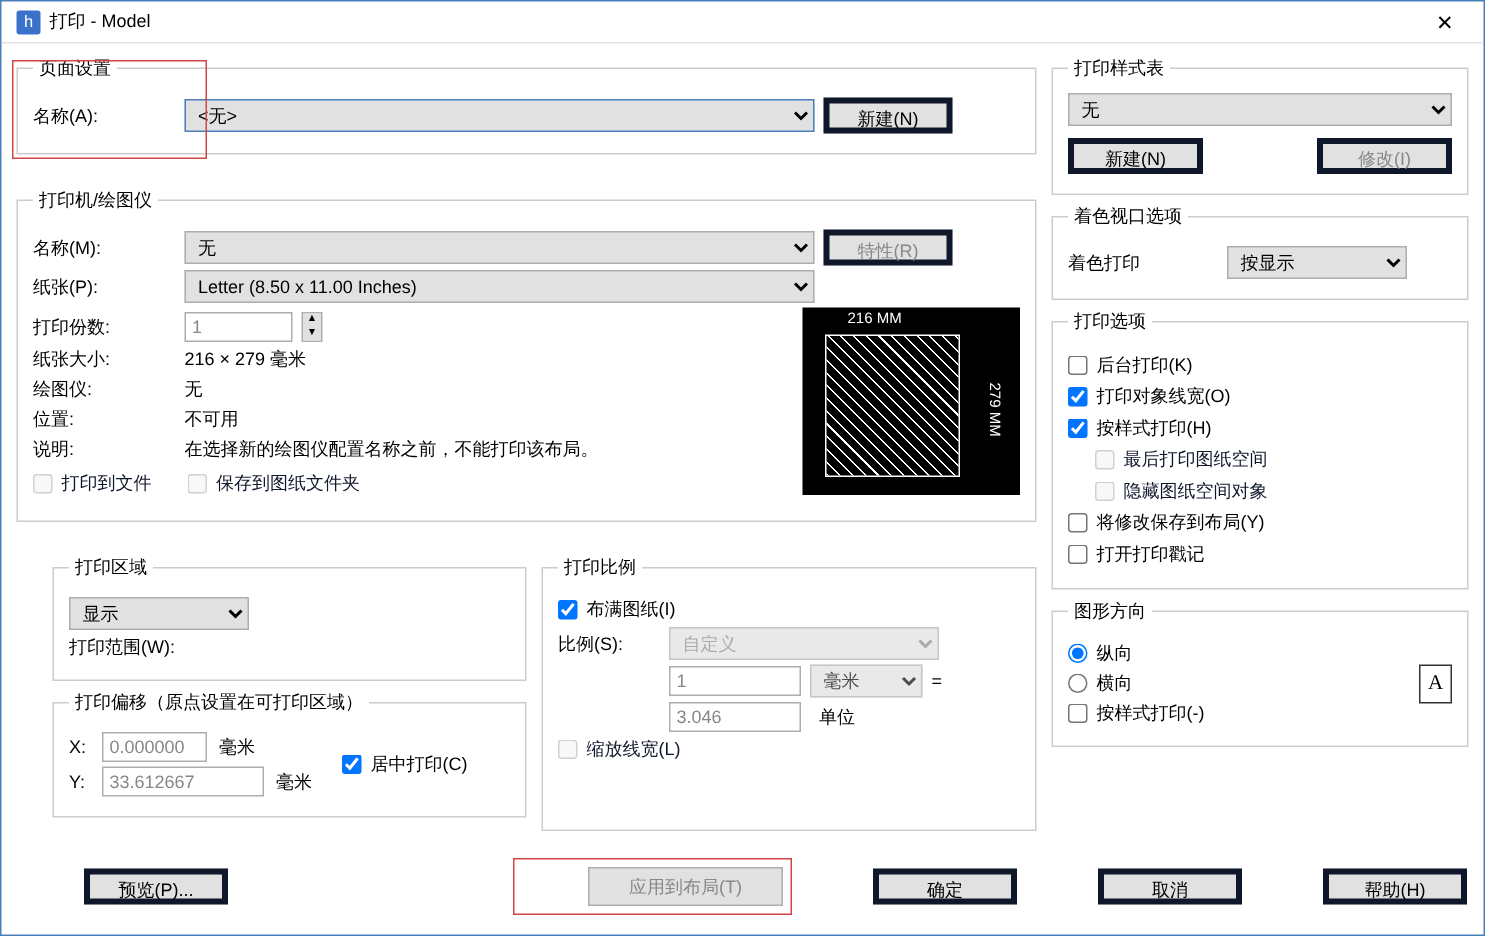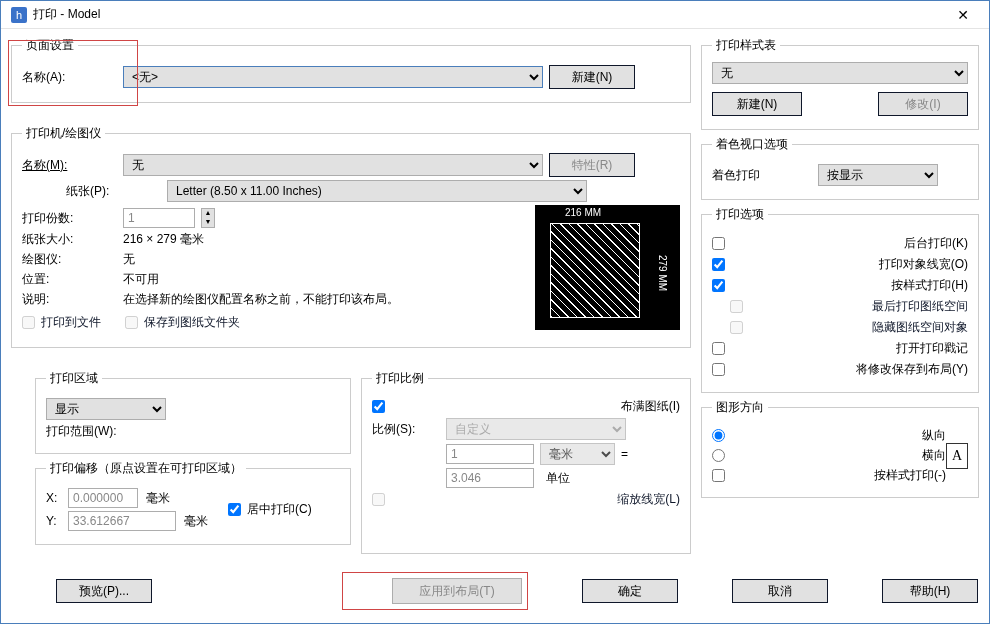--- a/index.html
+++ b/index.html
@@ -14,23 +14,23 @@
 fieldset { border: 1px solid #ccc; margin: 0; padding: 8px 10px 10px 10px; }
 legend { padding: 0 4px; color: #000; }
 .red-box { border: 1px solid #d04545; position: absolute; pointer-events: none; }
 fieldset.page-setup { position: relative; }
 .row { display: flex; align-items: center; margin: 3px 0; gap: 6px; }
 .label { color: #000; }
 select { border: 1px solid #adadad; background: #e1e1e1; height: 22px; padding: 1px 4px; }
 select.wide { width: 420px; }
 input[type="text"] { border: 1px solid #adadad; height: 20px; padding: 1px 4px; background: #fff; }
 input[type="text"]:disabled { color: #888; background: #fff; }
-button { border: 1px solid #0f172a; background: #e1e1e1; height: 24px; padding: 2px 14px; cursor: pointer; }
+button { border: 4px solid #0f172a; background: #e1e1e1; height: 24px; padding: 2px 14px; cursor: pointer; }
 button:disabled { color: #888; cursor: default; }
-.checkbox-row { display: flex; align-items: center; gap: 4px; margin: 3px 0; justify-content: space-between; }
+.checkbox-row { display: flex; align-items: center; gap: 4px; margin: 3px 0; }
 .checkbox-row input { margin: 0 2px 0 0; }
 .checkbox-row.disabled, .checkbox-row.disabled input { color: #0f172a; }
 .two-col-inner { display: flex; gap: 10px; }
 .printer-group { display: flex; flex-direction: column; }
 .preview-box { width: 145px; height: 125px; background: #000; margin-left: 6px; position: relative; }
 .preview-box .paper { position: absolute; left: 15px; top: 18px; width: 90px; height: 95px; background: repeating-linear-gradient(45deg,#fff 0,#fff 1px,#000 1px,#000 6px); border:1px solid #fff;}
 .preview-box .lbl-top { position:absolute; top:2px; left:30px; color:#fff; font-size:10px;}
 .preview-box .lbl-right { position:absolute; right:12px; top:50px; color:#fff; font-size:10px; writing-mode: vertical-rl;}
 .thin-spinner { display: inline-flex; flex-direction: column; border: 1px solid #adadad; height: 20px; width: 14px; }
 .thin-spinner div { flex:1; font-size:7px; text-align:center; line-height:8px; background:#e1e1e1;}
@@ -69,26 +69,26 @@
         </select>
         <button style="width:86px;">新建(N)</button>
       </div>
     </fieldset>
 
     <fieldset class="printer-group">
       <legend>打印机/绘图仪</legend>
       <div style="display:flex;">
         <div style="flex:1;">
           <div class="row">
-            <span class="label" style="width:95px;text-decoration:underline;">名称(M):</span>
+            <span class="label" style="width:95px;">名称(M):</span>
             <select class="wide"><option>无</option></select>
             <button disabled="" style="width:86px;">特性(R)</button>
           </div>
           <div class="row">
-            <span class="label" style="width:95px;margin-left:44px;">纸张(P):</span>
+            <span class="label" style="width:95px;">纸张(P):</span>
             <select class="wide"><option>Letter (8.50 x 11.00 Inches)</option></select>
           </div>
           <div style="display:flex;">
             <div style="flex:1;">
               <div class="row">
                 <span class="label" style="width:95px;">打印份数:</span>
                 <input type="text" disabled="" class="small-input" value="1" style="">
                 <span class="thin-spinner">
                     <div>▲</div>
                     <div>▼</div>
@@ -232,25 +232,25 @@
       <label class="checkbox-row disabled" style="margin-left:18px;">
           <input type="checkbox" disabled="" style="">
           <span>最后打印图纸空间</span>
         </label>
       <label class="checkbox-row disabled" style="margin-left:18px;">
           <input type="checkbox" disabled="" style="">
           <span>隐藏图纸空间对象</span>
         </label>
       <label class="checkbox-row">
           <input type="checkbox" style="">
+          <span>将修改保存到布局(Y)</span>
+        </label>
+      <label class="checkbox-row">
+          <input type="checkbox" style="">
           <span>打开打印戳记</span>
-        </label>
-      <label class="checkbox-row">
-          <input type="checkbox" style="">
-          <span>将修改保存到布局(Y)</span>
         </label>
     </fieldset>
 
     <fieldset>
       <legend>图形方向</legend>
       <div style="display:flex; align-items:center;">
         <div style="flex:1;">
           <label class="checkbox-row">
               <input type="radio" name="dir" checked="" style="">
               <span>纵向</span>

